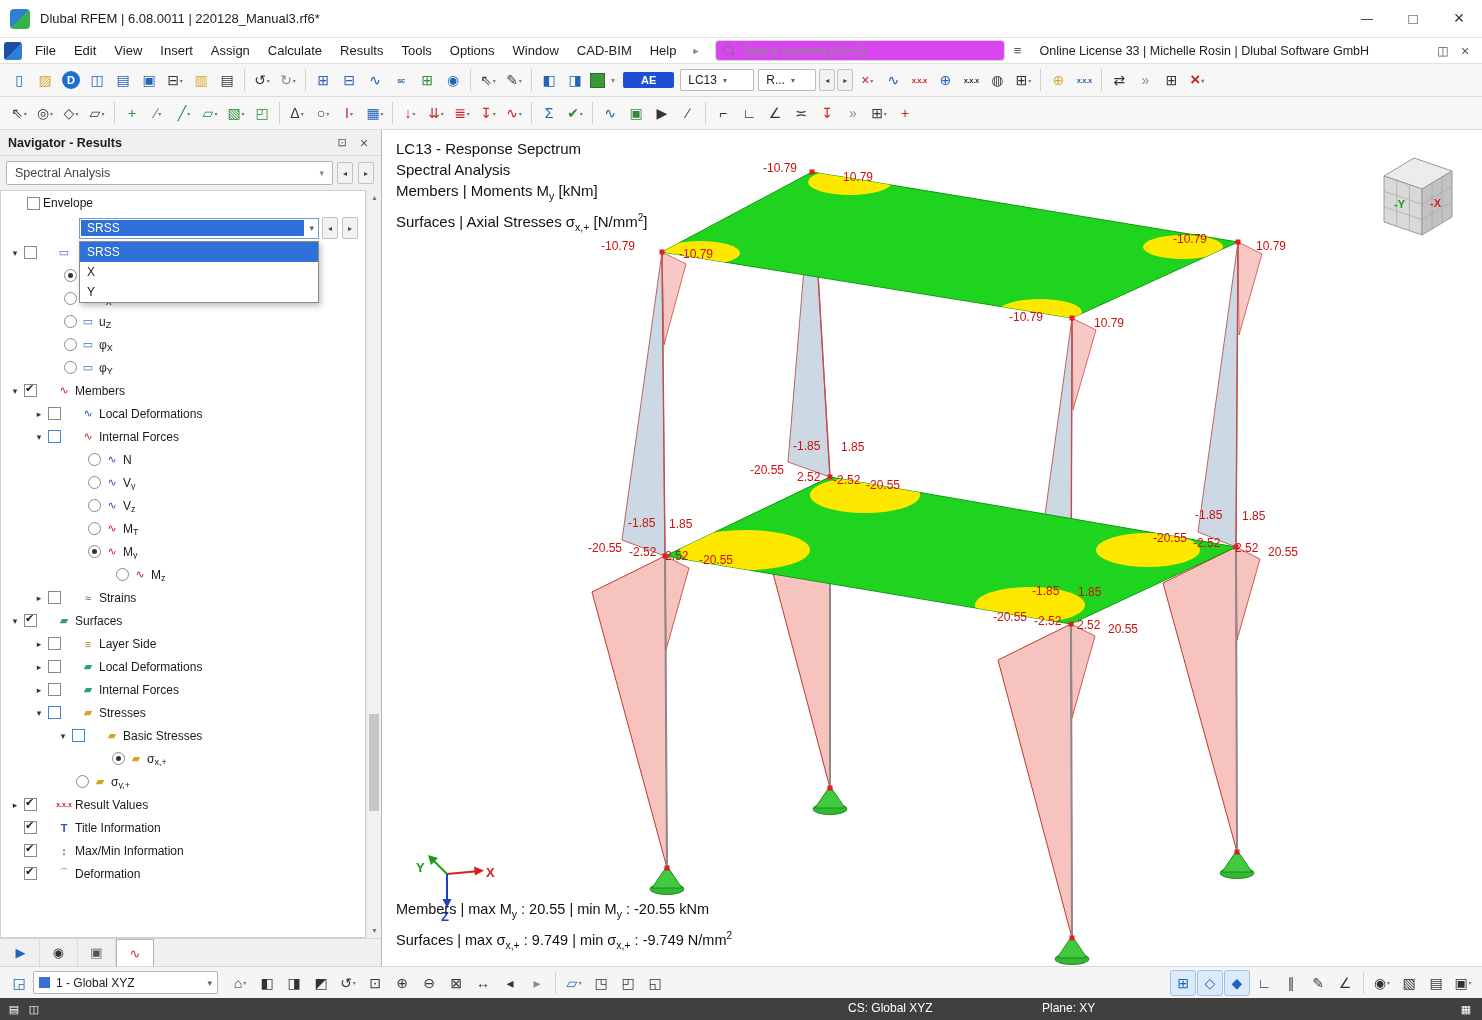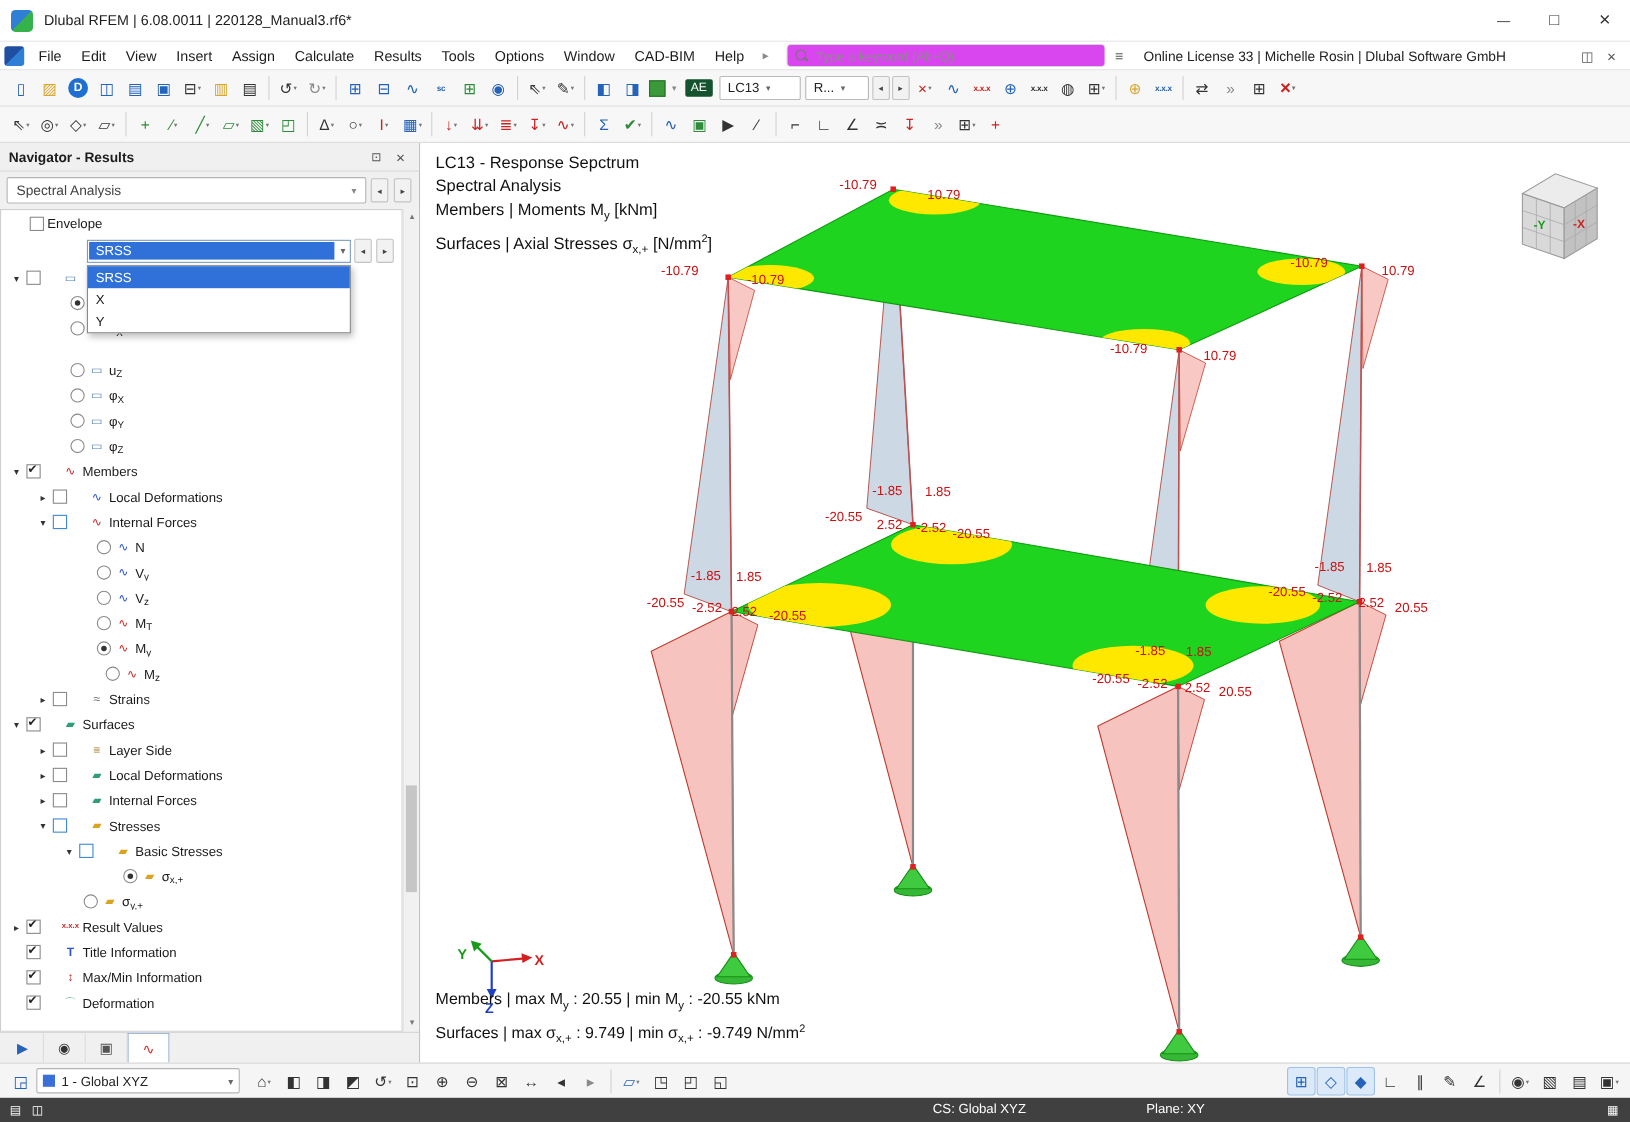--- a/index.html
+++ b/index.html
@@ -56,22 +56,22 @@
   .tbtn.spacer{flex:1 1 auto;width:auto;}
   .c-blue{color:#2563b8;} .c-green{color:#2e8b3a;} .c-red{color:#cc2222;}
   .c-yellow{color:#d9a62e;} .c-dark{color:#333;} .c-gray{color:#8a8a8a;}
   .txt{font-size:7.5px;font-weight:700;letter-spacing:-0.3px;}
   .big{font-size:17px;font-weight:700;}
   .caret::after{content:"▾";font-size:6px;margin-left:1px;color:#777;}
   .badge-round{background:#1f6fd0;color:#fff;border-radius:50%;width:18px;height:18px;
     font-size:11px;font-weight:700;margin:0 4px;}
   .pressed{background:#dce9f8;border:1px solid #9ec3ea;}
   .swatch{width:15px;height:15px;background:#3a9a3a;border:1px solid #2a6e2a;margin:0 2px;}
-  .badge-ae{background:#14532d;color:#fff;font-size:11px;font-weight:400;border-radius:2px;
-    padding:2px 5px;margin:0 4px;}
+  .badge-ae{background:#1d4ed8;color:#fff;font-size:11px;font-weight:700;border-radius:2px;
+    padding:2px 18px;margin:0 4px;}
   .tb-combo{display:flex;align-items:center;background:#fff;border:1px solid #b9b9b9;
     border-radius:2px;height:22px;padding:0 4px 0 7px;font-size:12px;color:#222;margin:0 2px;}
   .tb-combo::after{content:"▾";font-size:8px;color:#666;margin-left:6px;}
   .tb-arrow{width:16px;height:22px;border:1px solid #c2c2c2;background:#f2f2f2;display:flex;
     align-items:center;justify-content:center;font-size:8px;color:#444;margin:0 1px;border-radius:2px;}
   .tb-arrow.left::before{content:"◂";}
   .tb-arrow.right::before{content:"▸";}
 
   
   .navigator{position:absolute;left:0;top:130px;width:382px;height:836px;background:#f0f0f0;
@@ -355,47 +355,40 @@
         <span class="ticon ic-win"></span>
         <span class="tlabel"><span>u</span><span class="sub"></span></span>
       </div>
       <div class="trow" style="padding-left: 32px;">
         <span class="exp exp-none"></span>
         <span class="box box-none"></span>
         <span class="rad radio-off"></span>
         <span class="ticon ic-win"></span>
         <span class="tlabel"><span>u</span><span class="sub">X</span></span>
       </div>
-      <div class="trow" style="padding-left: 32px; margin-top: 15px;">
+      <div class="trow" style="padding-left: 32px;">
         <span class="exp exp-none"></span>
         <span class="box box-none"></span>
         <span class="rad radio-off"></span>
         <span class="ticon ic-win"></span>
         <span class="tlabel"><span>u</span><span class="sub">Z</span></span>
       </div>
       <div class="trow" style="padding-left: 32px;">
         <span class="exp exp-none"></span>
         <span class="box box-none"></span>
         <span class="rad radio-off"></span>
         <span class="ticon ic-win"></span>
         <span class="tlabel"><span>φ</span><span class="sub">X</span></span>
       </div>
       <div class="trow" style="padding-left: 32px;">
         <span class="exp exp-none"></span>
         <span class="box box-none"></span>
         <span class="rad radio-off"></span>
         <span class="ticon ic-win"></span>
         <span class="tlabel"><span>φ</span><span class="sub">Y</span></span>
-      </div>
-      <div class="trow" style="padding-left: 32px;">
-        <span class="exp exp-none"></span>
-        <span class="box box-none"></span>
-        <span class="rad radio-off"></span>
-        <span class="ticon ic-win"></span>
-        <span class="tlabel"><span>φ</span><span class="sub">Z</span></span>
       </div>
       <div class="trow" style="padding-left: 8px;">
         <span class="exp exp-open"></span>
         <span class="box box-checked"></span>
         <span class="rad radio-none"></span>
         <span class="ticon ic-wave-red"></span>
         <span class="tlabel"><span>Members</span><span class="sub"></span></span>
       </div>
       <div class="trow" style="padding-left: 32px;">
         <span class="exp exp-closed"></span>
@@ -439,21 +432,21 @@
         <span class="ticon ic-wave-red"></span>
         <span class="tlabel"><span>M</span><span class="sub">T</span></span>
       </div>
       <div class="trow" style="padding-left: 56px;">
         <span class="exp exp-none"></span>
         <span class="box box-none"></span>
         <span class="rad radio-on"></span>
         <span class="ticon ic-wave-red"></span>
         <span class="tlabel"><span>M</span><span class="sub">y</span></span>
       </div>
-      <div class="trow" style="padding-left: 64px;">
+      <div class="trow" style="padding-left: 84px;">
         <span class="exp exp-none"></span>
         <span class="box box-none"></span>
         <span class="rad radio-off"></span>
         <span class="ticon ic-wave-red"></span>
         <span class="tlabel"><span>M</span><span class="sub">z</span></span>
       </div>
       <div class="trow" style="padding-left: 32px;">
         <span class="exp exp-closed"></span>
         <span class="box box-unchecked"></span>
         <span class="rad radio-none"></span>

